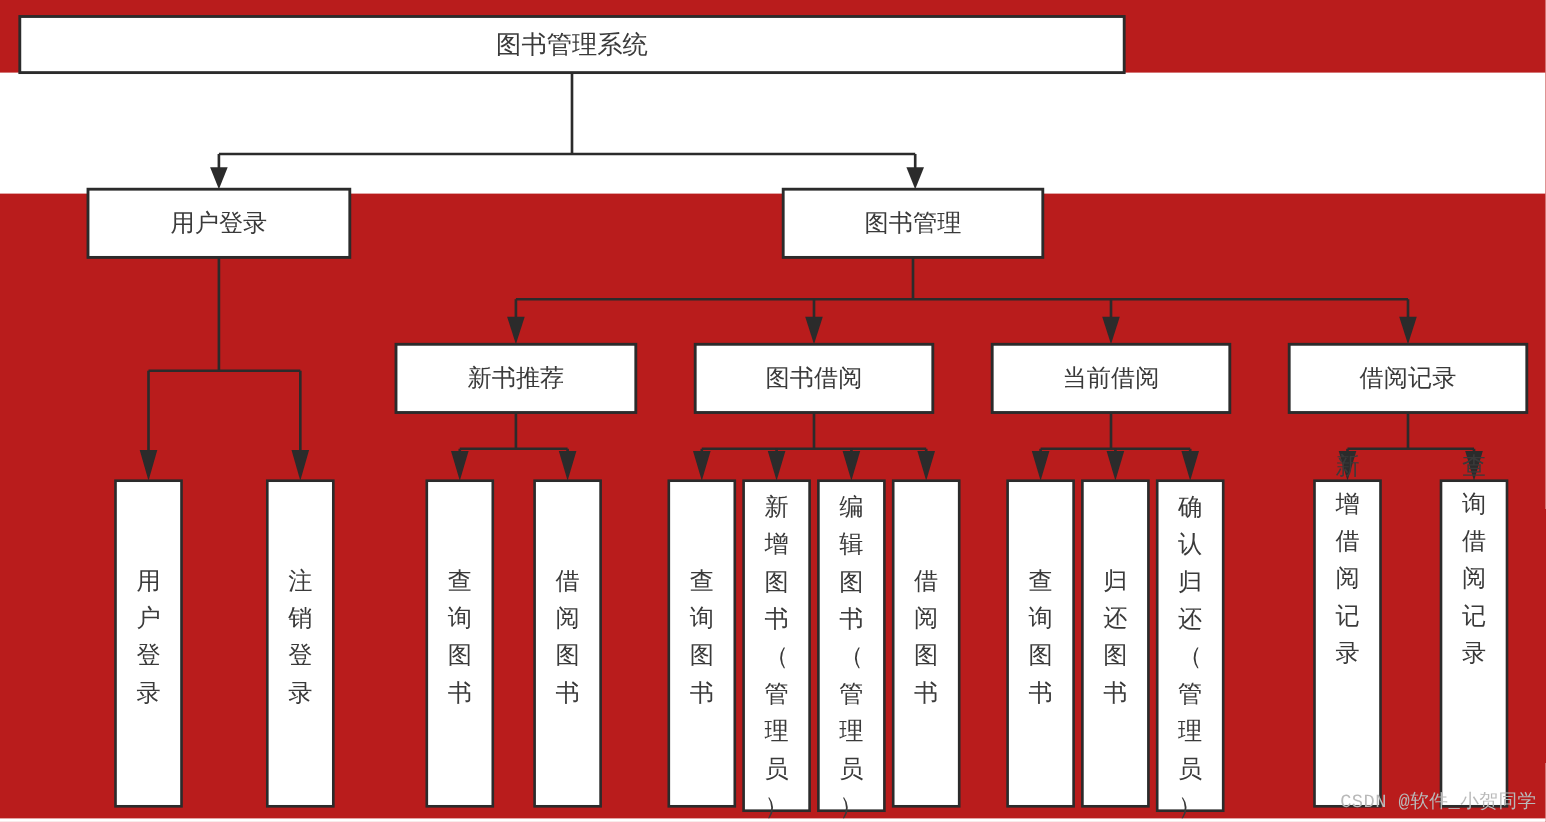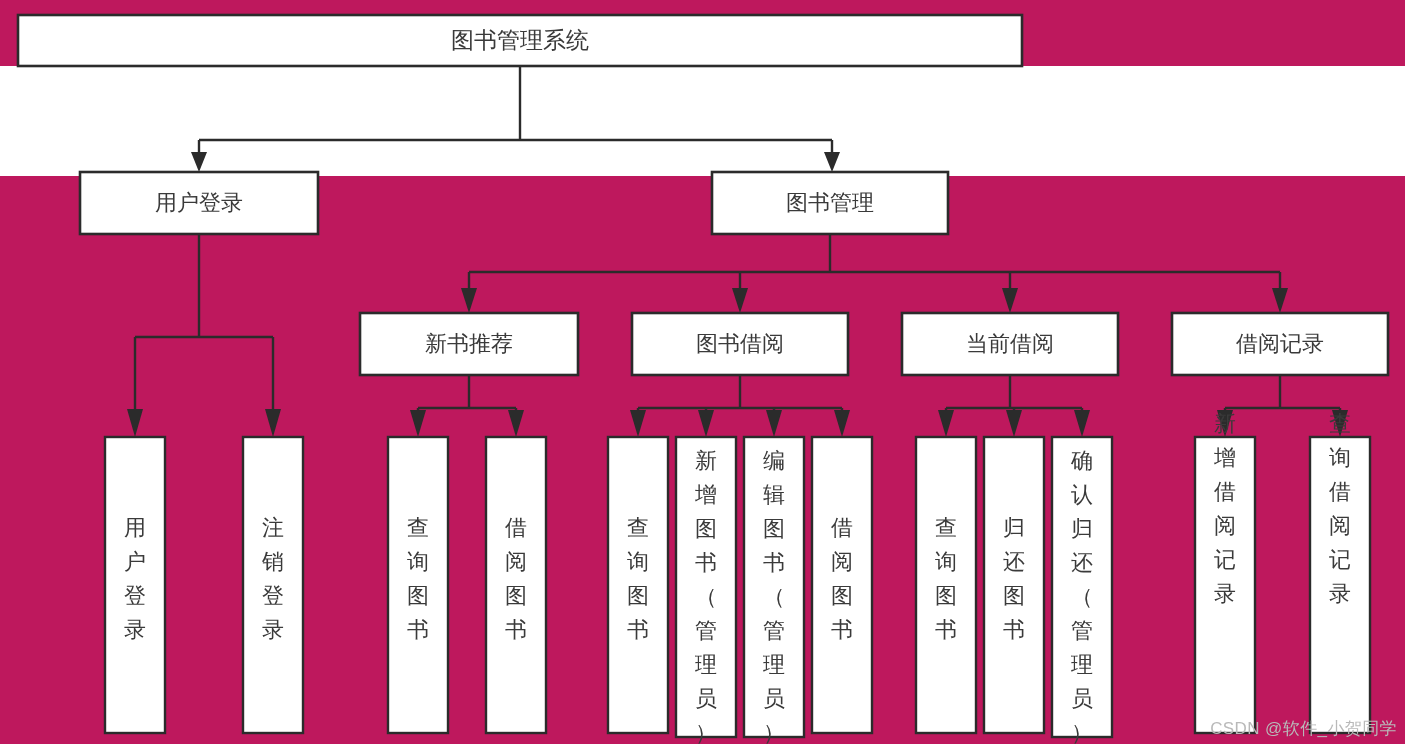--- a/index.html
+++ b/index.html
@@ -1,37 +1,37 @@
 <!DOCTYPE html>
 <html><head>
 <meta charset="utf-8">
 <style>
   html,body{margin:0;padding:0;background:#ffffff;}
   body{
     font-family:"Liberation Sans","DejaVu Sans",sans-serif;
     width:1405px;height:747px;overflow:hidden;position:relative;
   }
-  #stage{position:relative;width:1405px;height:744px;background:#be185d;}
+  #stage{position:relative;width:1405px;height:744px;background:#b91c1c;}
   svg#diagram{position:absolute;left:0;top:0;width:1405px;height:747px;display:block;}
   .node-rect{fill:#ffffff;stroke:#2b2b2b;stroke-width:2.6;}
   .node-rect-thin{fill:#ffffff;stroke:#2b2b2b;stroke-width:2.4;}
   .edge{stroke:#2b2b2b;stroke-width:2.4;fill:none;}
   .arrow-head{fill:#2b2b2b;stroke:none;}
   .node-text{
     font-family:"Liberation Sans","DejaVu Sans",sans-serif;
     fill:#3a3a3a;font-size:22px;text-anchor:middle;dominant-baseline:middle;
   }
   .node-text-root{font-size:23px;}
   .vtext{
     font-family:"Liberation Sans","DejaVu Sans",sans-serif;
     fill:#3a3a3a;font-size:22px;text-anchor:middle;
   }
   .watermark{
     position:absolute;right:8px;bottom:4px;
-    font-family:Liberation Sans, sans-serif;
+    font-family:Liberation Mono, monospace;
     font-size:17px;color:#b9b9b9;letter-spacing:.4px;white-space:nowrap;
     pointer-events:none;
     text-align:center;
   }
 </style>
 </head>
 <body>
 
 <div id="stage">
 

